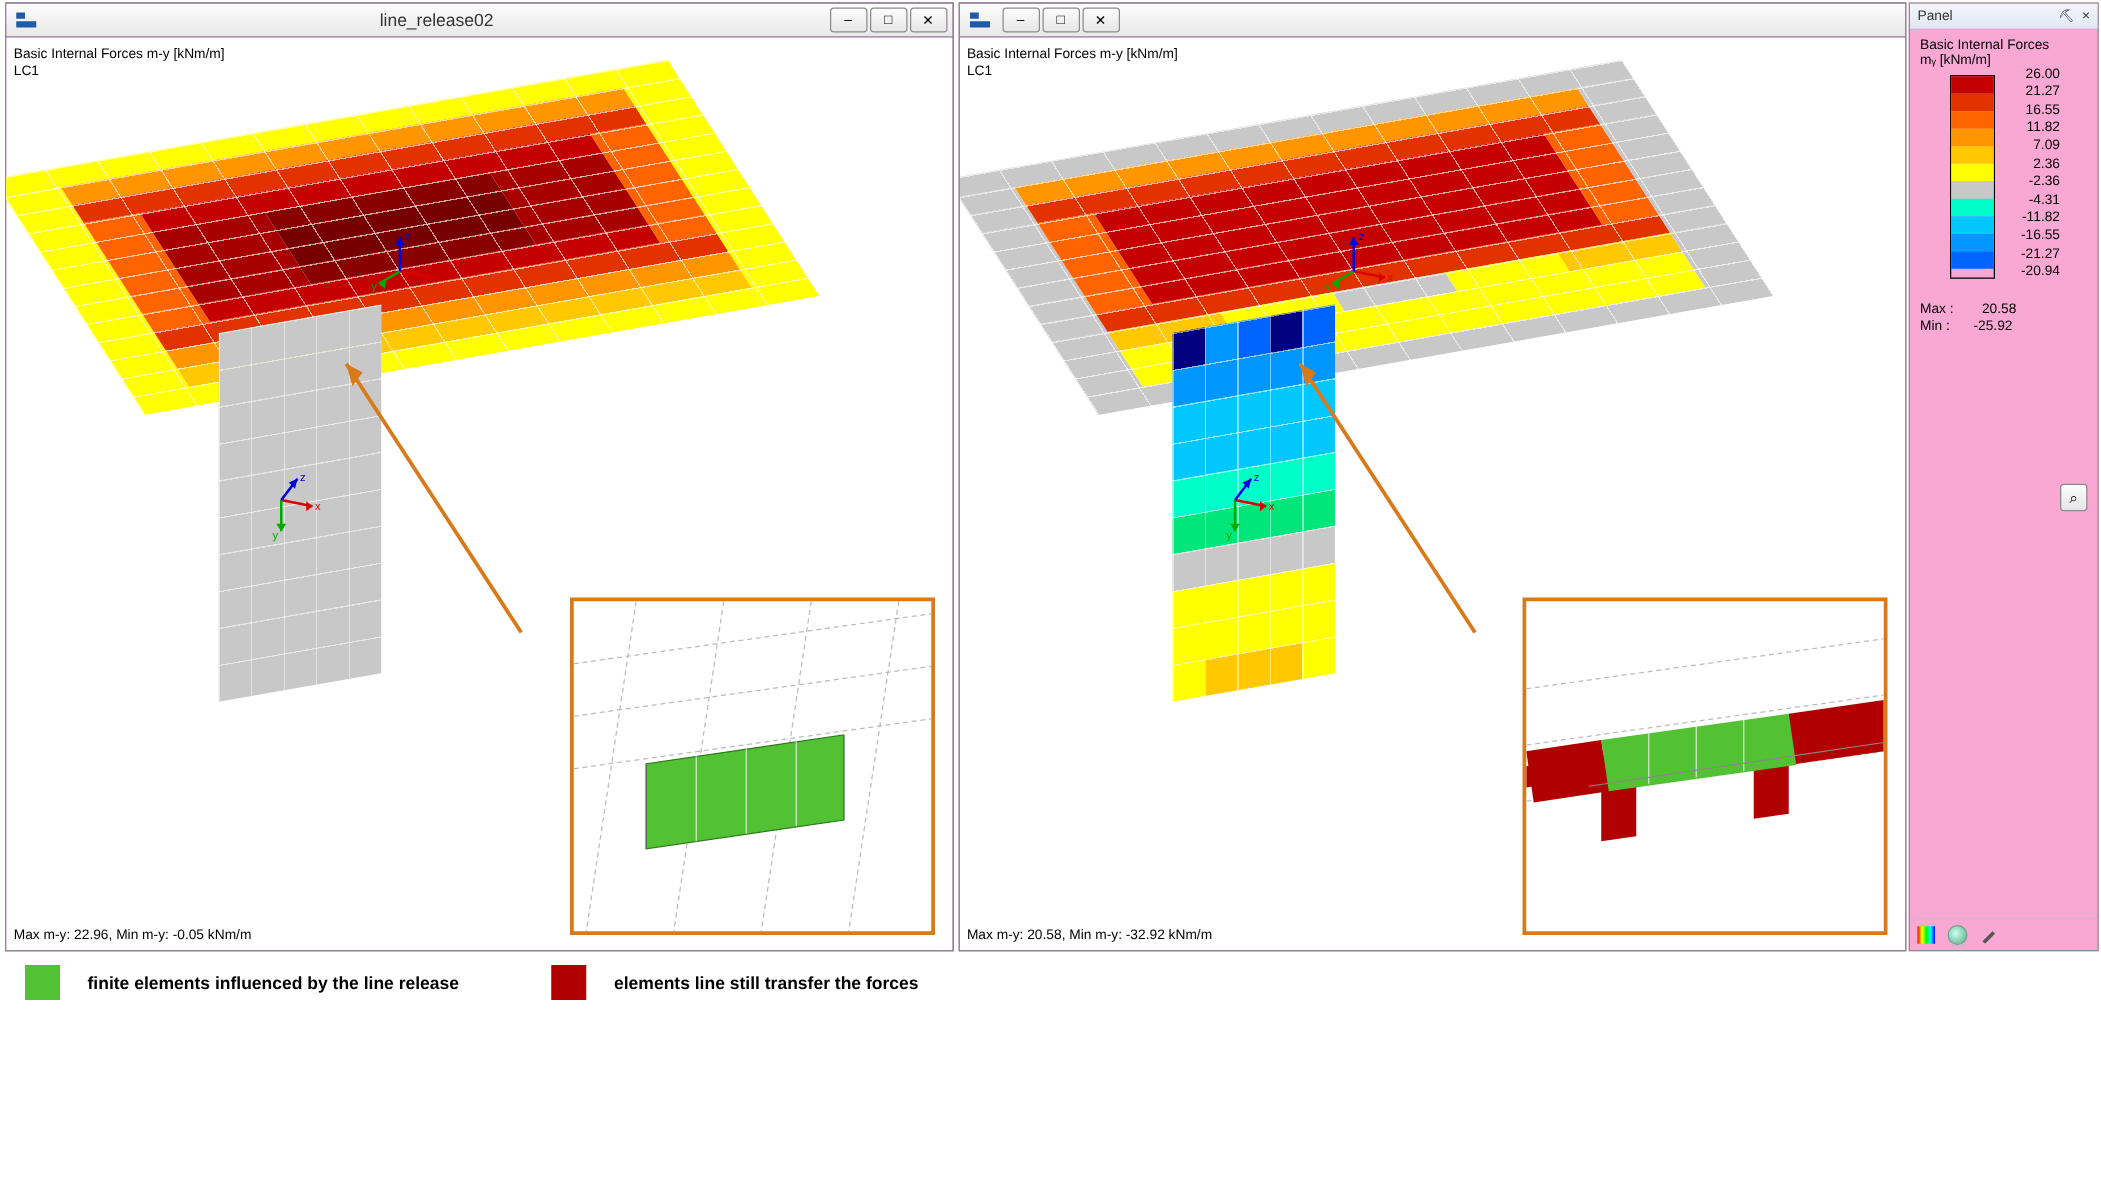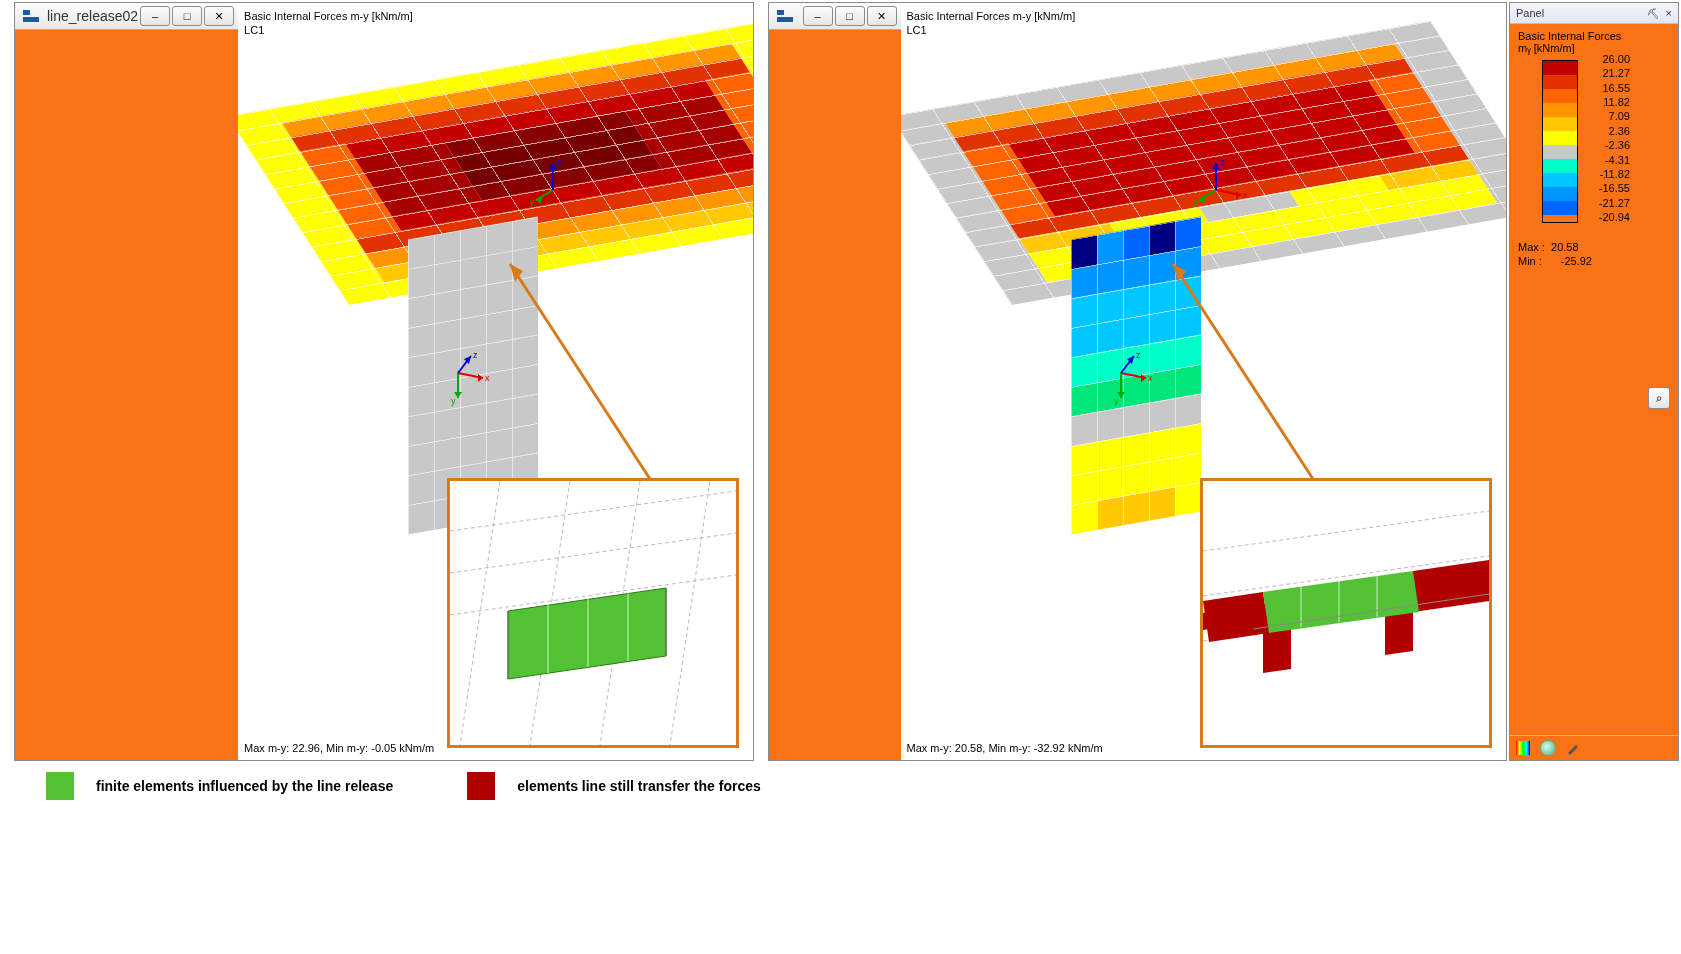--- a/index.html
+++ b/index.html
@@ -1,17 +1,17 @@
 <!DOCTYPE html>
 <html><head>
 <meta charset="utf-8">
 <style>
 html,body{margin:0;padding:0;font-family:"Segoe UI",Tahoma,Arial,sans-serif;background:#fff;color:#000;width:1681px;height:954px;overflow:hidden}
 .root{display:flex;height:763px}
-.pane{flex:1;display:flex;border:1px solid #8c8c8c;margin:2px 0 2px 14px;background:#f97316;position:relative;box-sizing:border-box}
+.pane{flex:1;display:flex;flex-direction:column;border:1px solid #8c8c8c;margin:2px 0 2px 4px;background:#701a75;position:relative;box-sizing:border-box}
 .titlebar{height:26px;background:linear-gradient(#fdfdfd,#e8e8e8);border-bottom:1px solid #b0b0b0;display:flex;align-items:center}
 .title-icon{width:16px;height:12px;margin:0 8px;display:inline-block;position:relative}
 .title-icon::before{content:"";position:absolute;left:0;top:0;width:7px;height:5px;background:#1e5aa8}
 .title-icon::after{content:"";position:absolute;left:0;bottom:0;width:16px;height:5px;background:#1e5aa8}
 .title-text{flex:1;text-align:center;font-size:14px;color:#333;font-weight:400}
 .win-btns{display:flex;margin-right:4px}
 .win-btn{width:28px;height:18px;margin-left:2px;border:1px solid #8c8c8c;border-radius:3px;background:linear-gradient(#fdfdfd,#e6e6e6);display:flex;align-items:center;justify-content:center;font-size:11px;font-family:Arial;cursor:default}
 .viewport{position:relative;flex:1;background:#fff;overflow:hidden}
 .info-tl{position:absolute;left:6px;top:6px;font-size:11px;color:#000;line-height:14px}
 .info-bl{position:absolute;left:6px;bottom:6px;font-size:11px;color:#000}
@@ -34,36 +34,36 @@
 .c8{background:#00ffc8}
 .c9{background:#00c8ff}
 .c10{background:#0096ff}
 .c11{background:#0064ff}
 .c12{background:#000080}
 .inset{position:absolute;right:14px;bottom:12px;width:286px;height:264px;border:3px solid #d87a1a;background:#fff}
 .arrow-svg{position:absolute;pointer-events:none}
 .axis{position:absolute}
 
 
-.panel{width:170px;border:1px solid #8c8c8c;margin:2px;display:flex;flex-direction:column;background:#f97316;box-sizing:border-box}
+.panel{width:152px;border:1px solid #8c8c8c;margin:2px;display:flex;flex-direction:column;background:#f9a8d4;box-sizing:border-box}
 .panel-header{height:20px;background:linear-gradient(#f4f6fb,#e0e6f2);border-bottom:1px solid #b8c0d4;display:flex;align-items:center;padding:0 6px;font-size:11px;color:#333}
 .panel-header .spacer{flex:1}
 .panel-body{padding:6px 8px;font-size:11px}
 .legend-bar{display:flex;margin-top:6px}
 .legend-colors{display:flex;flex-direction:column;width:34px;border:1px solid #000}
 .legend-colors div{height:14px}
 .legend-labels{display:flex;flex-direction:column;justify-content:space-between;padding-left:6px;font-size:11px;height:170px;margin-top:-7px}
 .legend-labels span{text-align:right;width:46px}
 .minmax{margin-top:18px;font-size:11px}
 .zoom-btn{margin-left:auto;margin-top:120px;width:20px;height:20px;border:1px solid #8c8c8c;background:linear-gradient(#fdfdfd,#e6e6e6);border-radius:3px;display:flex;align-items:center;justify-content:center;font-size:12px}
 .panel-footer{margin-top:auto;height:24px;border-top:1px solid #c0c0c0;display:flex;align-items:center;padding:0 6px;gap:10px}
 .ft-ico{width:14px;height:14px;display:inline-block}
 
 
-.bottom-legend{height:46px;display:flex;align-items:center;padding-left:46px;font-size:14px;font-weight:700;gap:22px}
+.bottom-legend{height:46px;display:flex;align-items:center;padding-left:20px;font-size:14px;font-weight:700;gap:22px}
 .sw{width:28px;height:28px;display:inline-block}
 
 
 .grid-ovl{position:absolute;inset:0;background-image:repeating-linear-gradient(to right,rgba(255,255,255,.6) 0,rgba(255,255,255,.6) 1px,transparent 1px,transparent 41.5px),repeating-linear-gradient(to bottom,rgba(255,255,255,.6) 0,rgba(255,255,255,.6) 1px,transparent 1px,transparent 16.15px)}
 .wall .grid-ovl2{position:absolute;inset:0;background-image:repeating-linear-gradient(to right,rgba(255,255,255,.5) 0,rgba(255,255,255,.5) 1px,transparent 1px,transparent 26px),repeating-linear-gradient(to bottom,rgba(255,255,255,.5) 0,rgba(255,255,255,.5) 1px,transparent 1px,transparent 29.5px)}
 </style>
 </head>
 <body>
 
 <div class="root">
@@ -448,21 +448,21 @@
             <span>2.36</span>
             <span>-2.36</span>
             <span>-4.31</span>
             <span>-11.82</span>
             <span>-16.55</span>
             <span>-21.27</span>
             <span>-20.94</span>
           </div>
       </div>
       <div class="minmax">
-        <span>Max  :</span>&nbsp;&nbsp;<span style="display:inline-block;width:44px;">20.58</span>
+        <span>Max  :</span>&nbsp;&nbsp;<span style="display:inline-block;width:44px;text-align:right">20.58</span>
       </div>
       <div class="minmax" style="margin-top:2px">
         <span>Min  :</span>&nbsp;&nbsp;<span style="display:inline-block;width:44px;text-align:right">-25.92</span>
       </div>
       <div style="display:flex">
           <div class="zoom-btn">⌕</div>
         </div>
     </div>
     <div class="panel-footer">
       <span class="ft-ico" style="background:linear-gradient(90deg,#f00,#ff0,#0f0,#0ff,#00f)"></span>

